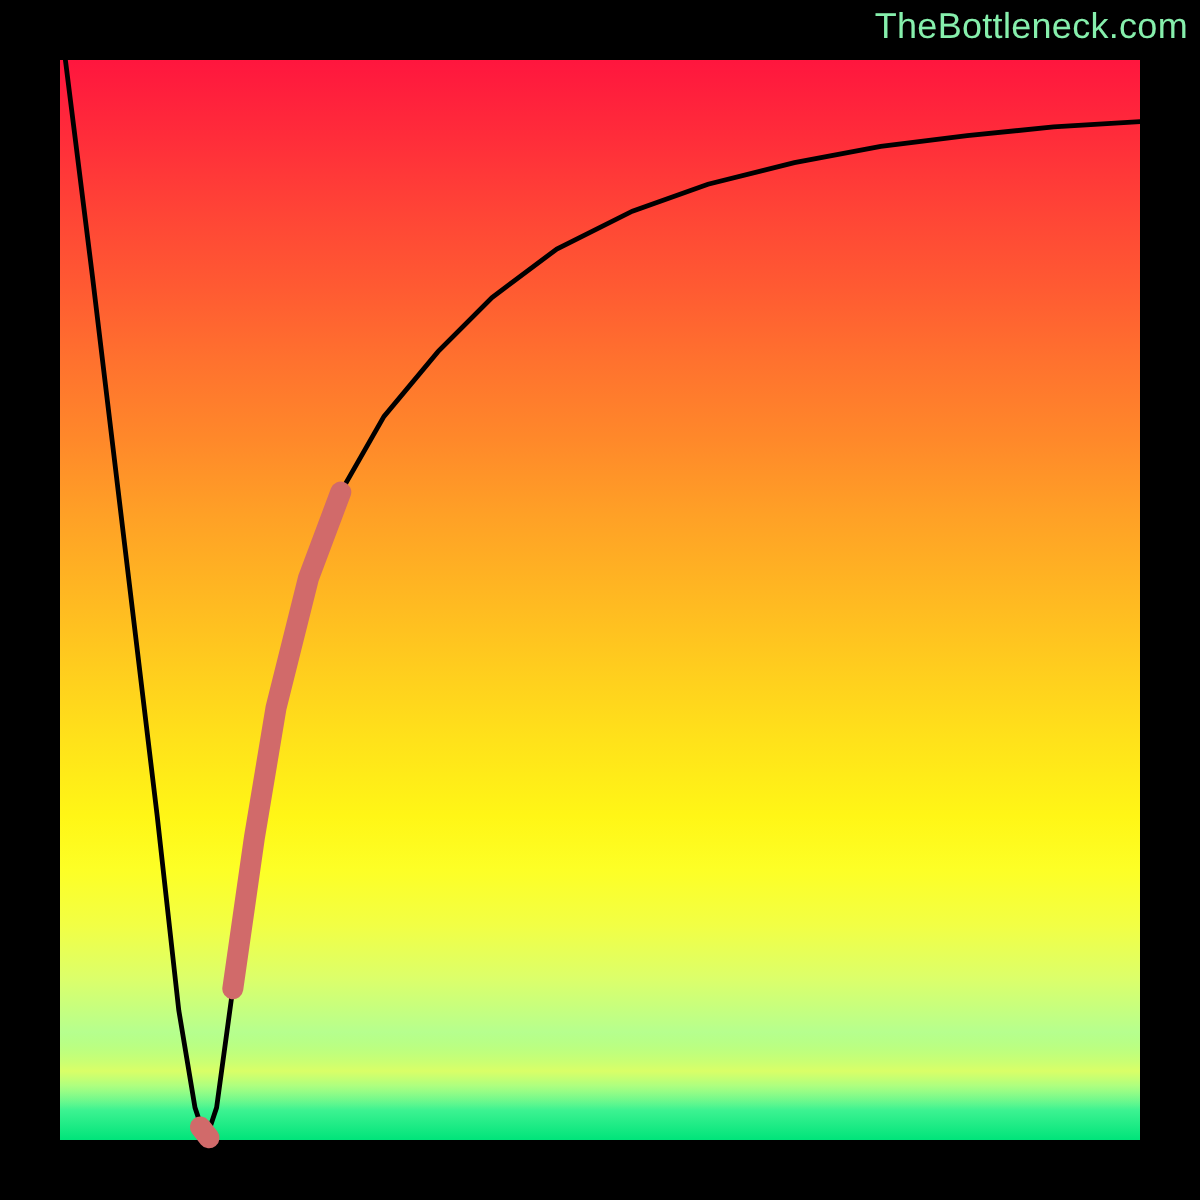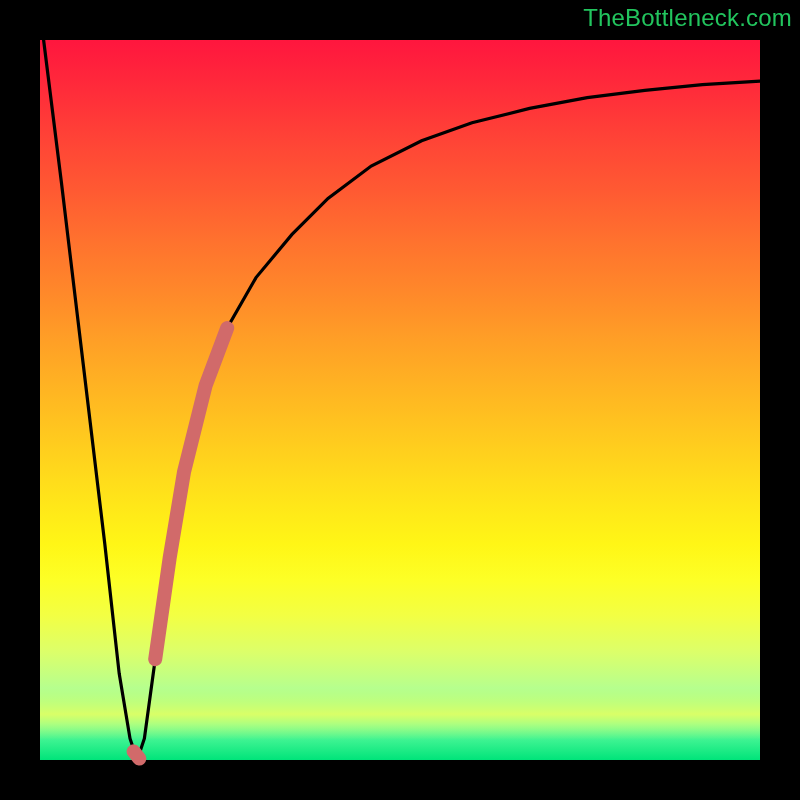--- a/index.html
+++ b/index.html
@@ -53,21 +53,21 @@
       rgba(255,255,80,0.7) 50%,
       rgba(255,255,60,0.0) 100%);
     pointer-events: none;
   }
   .attribution {
     position: absolute;
     top: 4px;
     right: 8px;
     font-family: Arial, Helvetica, sans-serif;
     font-size: 24px;
-    color: #22c55e;
+    color: #86efac;
     letter-spacing: 0.2px;
     user-select: none;
   }
   svg.curves {
     position: absolute;
     left: 40px;
     top: 40px;
     width: 720px;
     height: 720px;
     overflow: visible;

